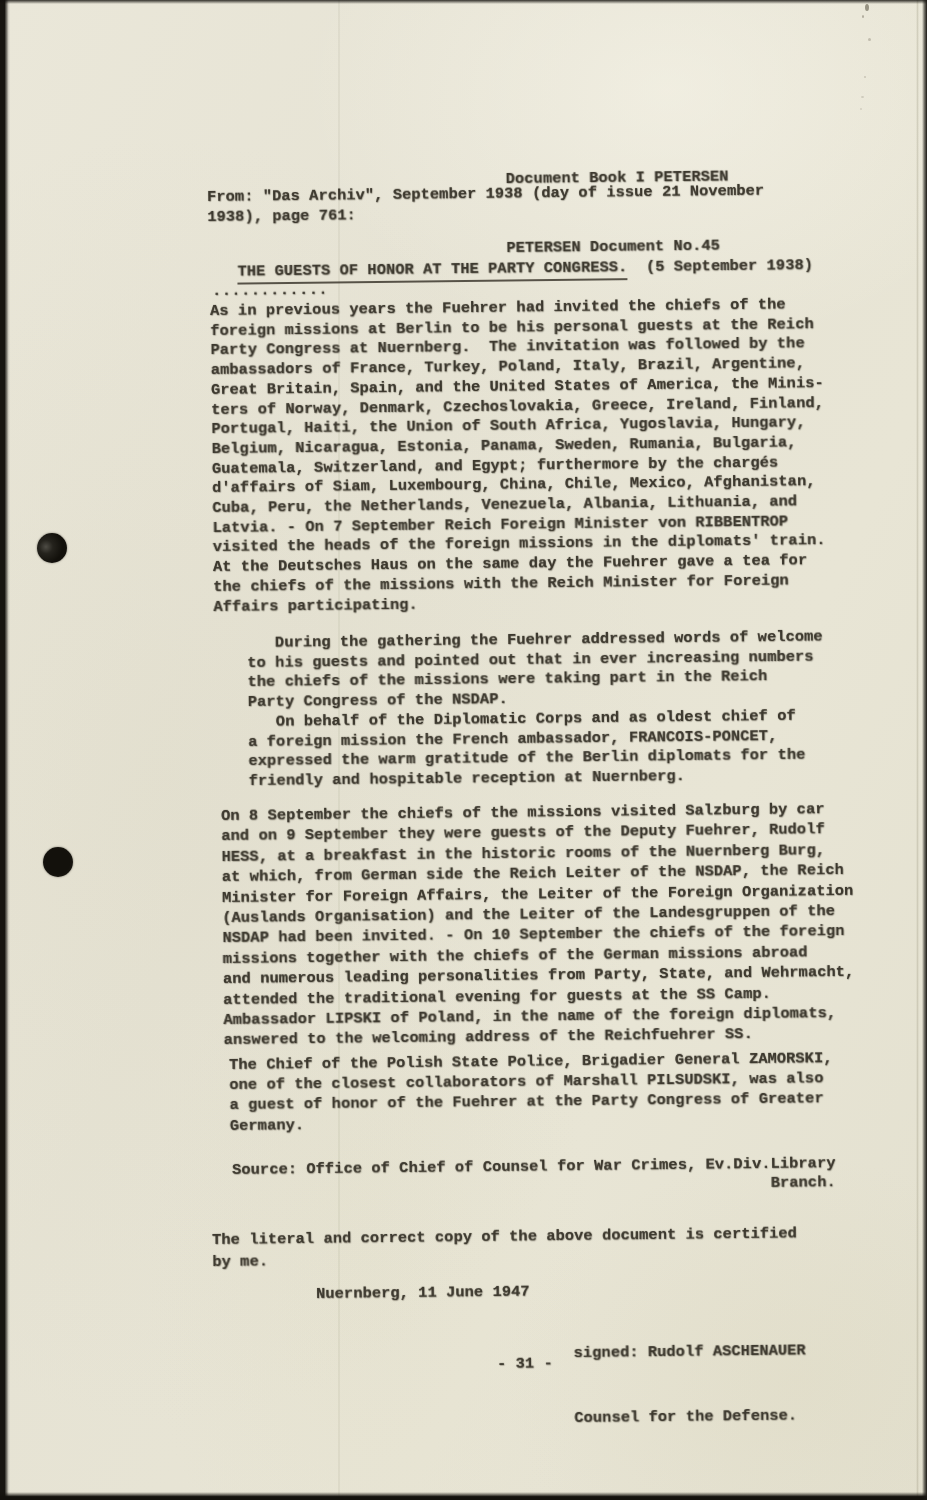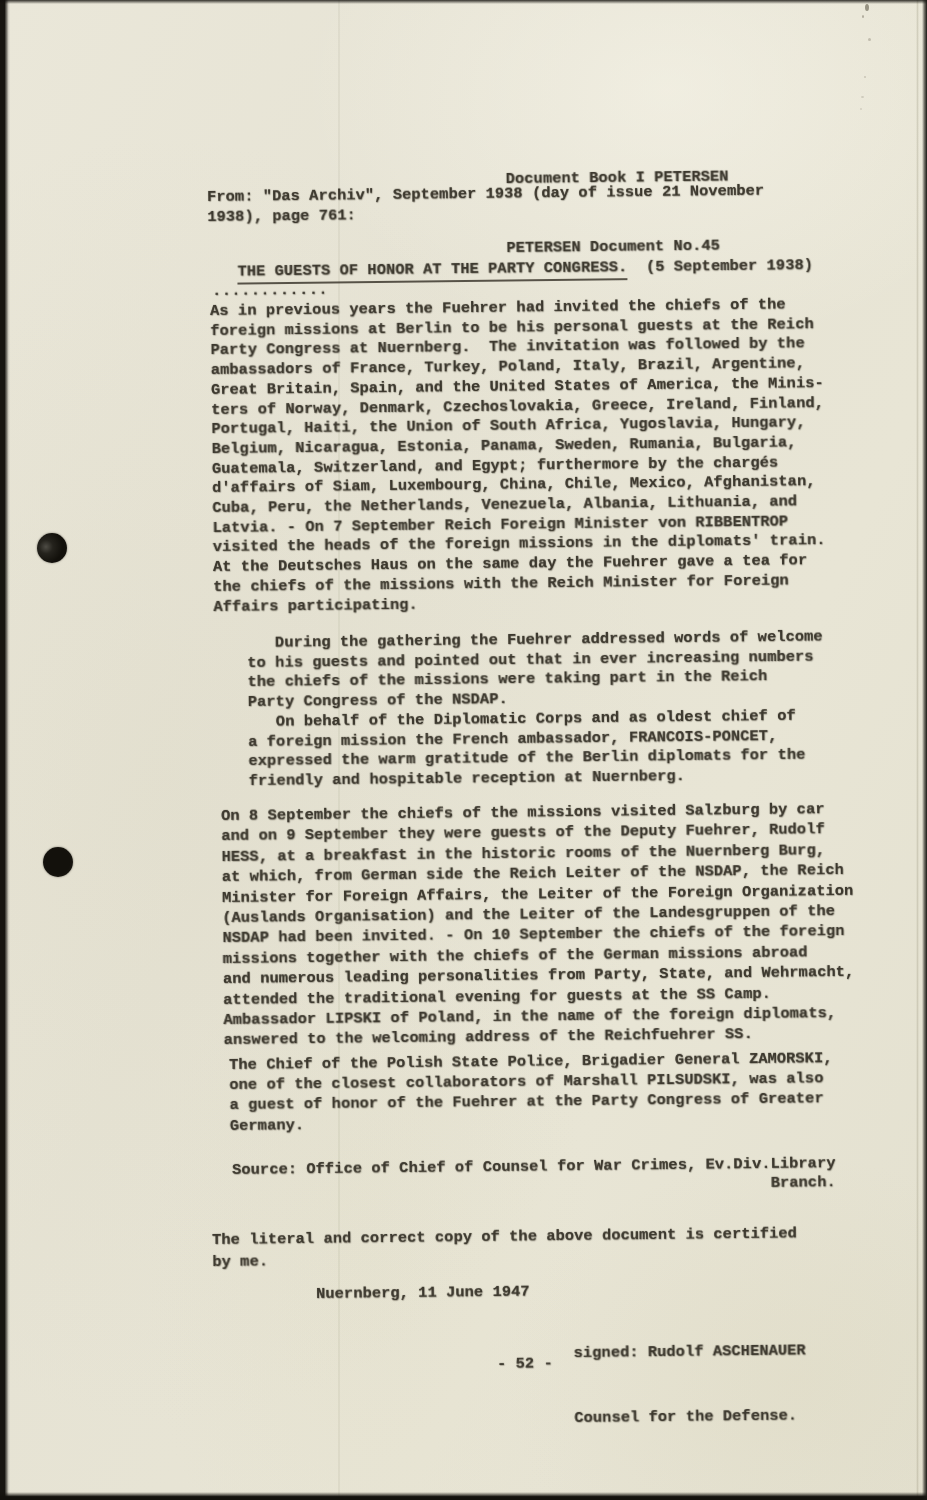--- a/index.html
+++ b/index.html
@@ -116,21 +116,21 @@
 
   <div class="typed blk-cert"><div class="tline">The literal and correct copy of the above document is certified</div><div class="tline">by me.</div></div>
 
   <div class="typed blk-place">Nuernberg, 11 June 1947</div>
 
   <div class="typed blk-signed">
     <div>signed: Rudolf ASCHENAUER</div>
     <div>Counsel for the Defense.</div>
   </div>
 
-  <div class="typed blk-pagenum">- 52 -</div>
+  <div class="typed blk-pagenum">- 31 -</div>
 
   <div class="hole hole-1"></div>
   <div class="hole hole-2"></div>
 
   <div class="speck s1"></div>
   <div class="speck s2"></div>
   <div class="speck s3"></div>
   <div class="speck s4"></div>
   <div class="speck s5"></div>
   <div class="speck s6"></div>

